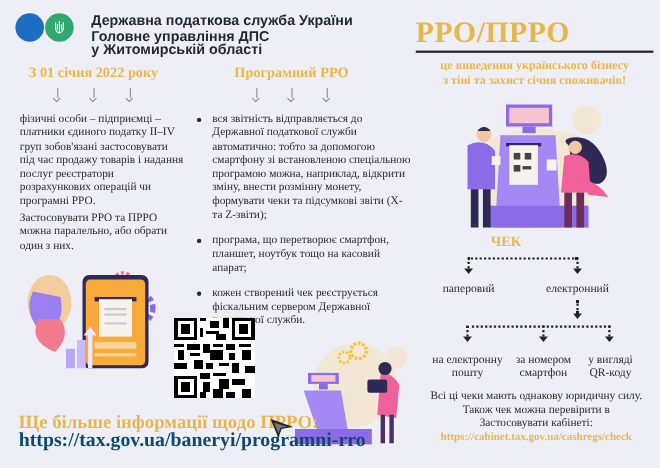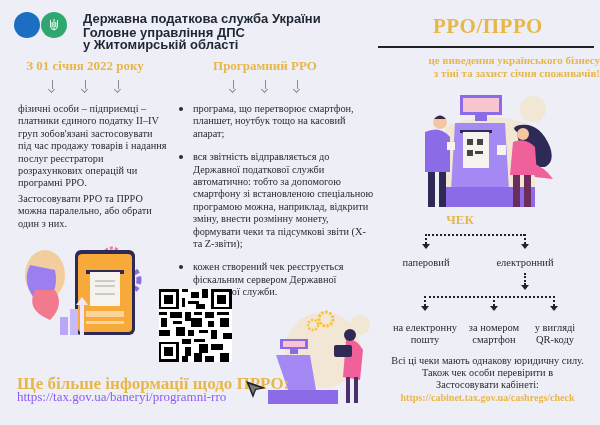--- a/index.html
+++ b/index.html
@@ -26,31 +26,31 @@
   .arr { width: 8px; height: 12px; position: relative; }
   .arr::before { content: ""; position: absolute; left: 3.5px; top: 0; width: 1px; height: 9px; background: #8a8a95; }
   .arr::after { content: ""; position: absolute; left: 1px; top: 7px; width: 4px; height: 4px; border-right: 1px solid #8a8a95; border-bottom: 1px solid #8a8a95; transform: rotate(45deg); }
 
   .body-text { font-size: 10.3px; line-height: 12.4px; color: #2a2a35; }
 
   ul.bullets { list-style: none; }
   ul.bullets li { position: relative; padding-left: 18px; margin-bottom: 11px; }
   ul.bullets li::before { content: ""; position: absolute; left: 4px; top: 4px; width: 4px; height: 4px; border-radius: 50%; background: #2a2a35; }
 
-  .big-title { font-size: 21px; font-weight: bold; letter-spacing: 0.5px; text-align: center; }
+  .big-title { font-size: 27px; font-weight: bold; letter-spacing: 0.5px; text-align: left; }
   .rule { height: 1.5px; background: #222; }
   .subtitle { font-size: 11px; font-weight: bold; line-height: 13px; text-align: center; }
 
   .dot-h { border-top: 2px dotted #222; height: 0; }
   .dot-v { border-left: 2px dotted #222; width: 0; }
   .tri { width: 0; height: 0; border-left: 4px solid transparent; border-right: 4px solid transparent; border-top: 5px solid #222; }
 
   .node-label { font-size: 10.5px; line-height: 12px; text-align: center; white-space: nowrap; }
 
-  .link-red { color: #8b5cf6; font-size: 13px; white-space: nowrap; }
+  .link-red { color: #0c4a6e; font-size: 18px; white-space: nowrap; font-weight: bold; }
   .more-info { font-size: 17px; font-weight: bold; white-space: nowrap; }
   .link-gold { color: #e8b74a; font-size: 10px; font-weight: bold; white-space: nowrap; }
 </style>
 </head>
 <body>
 
 <div class="abs logo-blue"></div>
 <div class="abs logo-green">
   <svg width="10" height="14" viewBox="0 0 10 14">
     <path d="M5 1 L5 12 M1.5 2 L1.5 8 Q1.5 11 5 12 Q8.5 11 8.5 8 L8.5 2 M3.2 4 L3.2 9 M6.8 4 L6.8 9" stroke="#fff" stroke-width="1" fill="none"></path>
@@ -91,22 +91,22 @@
   <path d="M62 62 L68 70 L64 70 L64 100 L60 100 L60 70 L56 70 Z" fill="#ede8ff"></path>
 </svg>
 
 <div class="abs col-title gold" style="left:190px; top:58px; width:150px;">Програмний РРО</div>
 <div class="abs arrows" style="left:229px; top:80px; width:72px;">
   <span class="arr"></span>
   <span class="arr"></span>
   <span class="arr"></span>
 </div>
 <ul class="abs bullets body-text" style="left:175px; top:103px; width:200px;">
+  <li>вся звітність відправляється до Державної податкової служби автоматично: тобто за допомогою смартфону зі встановленою спеціальною програмою можна, наприклад, відкрити зміну, внести розмінну монету, формувати чеки та підсумкові звіти (X- та Z-звіти);</li>
   <li>програма, що перетворює смартфон, планшет, ноутбук тощо на касовий апарат;</li>
-  <li>вся звітність відправляється до Державної податкової служби автоматично: тобто за допомогою смартфону зі встановленою спеціальною програмою можна, наприклад, відкрити зміну, внести розмінну монету, формувати чеки та підсумкові звіти (X- та Z-звіти);</li>
   <li>кожен створений чек реєструється фіскальним сервером Державної податкової служби.</li>
 </ul>
 
 <svg class="abs" style="left:158px; top:289px;" width="74" height="73" viewBox="0 0 25 25" shape-rendering="crispEdges">
   <rect width="25" height="25" fill="#fff"></rect>
   <g fill="#000">
     <rect x="0" y="0" width="7" height="7"></rect>
       <rect x="1" y="1" width="5" height="5" fill="#fff"></rect>
       <rect x="2" y="2" width="3" height="3"></rect>
     <rect x="18" y="0" width="7" height="7"></rect>
@@ -162,21 +162,21 @@
   <rect x="0" y="95" width="70" height="14" fill="#8b6be8"></rect>
   <path d="M78 45 Q88 42 95 55 L92 85 L75 82 Z" fill="#f0609a"></path>
   <circle cx="82" cy="40" r="6" fill="#2e2a55"></circle>
   <rect x="66" y="50" width="18" height="12" rx="2" fill="#2e2a55"></rect>
   <rect x="78" y="82" width="4" height="26" fill="#4b2e6a"></rect>
   <rect x="86" y="82" width="4" height="26" fill="#4b2e6a"></rect>
 </svg>
 
 <div class="abs big-title gold" style="left:378px; top:14px; width:220px;">РРО/ПРРО</div>
 <div class="abs rule" style="left:378px; top:46px; width:216px;"></div>
-<div class="abs subtitle gold" style="left:372px; top:54px; width:228px;text-align:right;">
+<div class="abs subtitle gold" style="left:372px; top:54px; width:228px;">
   <div>це виведення українського бізнесу</div>
   <div>з тіні та захист січня споживачів!</div>
 </div>
 
 <svg class="abs" style="left:405px; top:87px;" width="175" height="120" viewBox="0 0 175 120">
   <circle cx="128" cy="22" r="13" fill="#f1e7d4"></circle>
   <path d="M40 40 Q85 20 130 40 L130 120 L40 120 Z" fill="#f1e7d4"></path>
   <rect x="55" y="8" width="42" height="20" fill="#8b6be8"></rect>
   <rect x="58" y="11" width="36" height="14" fill="#f8c4cf"></rect>
   <rect x="70" y="28" width="12" height="6" fill="#8b6be8"></rect>
@@ -235,21 +235,21 @@
   <div>за номером</div>
   <div>смартфон</div>
 </div>
 <div class="abs node-label" style="left:527px; top:322px; width:56px;">
   <div>у вигляді</div>
   <div>QR-коду</div>
 </div>
 
 <div class="abs node-label" style="left:375px; top:355px; width:225px; font-size:10.3px;">
   <div>Всі ці чеки мають однакову юридичну силу.</div>
-  <div>Також чек особи перевірити в</div>
+  <div>Також чек можна перевірити в</div>
   <div>Застосовувати кабінеті:</div>
 </div>
 <div class="abs link-gold" style="left:375px; top:392px; width:225px; text-align:center;">https://cabinet.tax.gov.ua/cashregs/check</div>
 
 <div class="abs more-info gold" style="left:17px; top:374px;">Ще більше інформації щодо ПРРО:</div>
 <div class="abs link-red" style="left:17px; top:389px;">https://tax.gov.ua/baneryi/programni-rro</div>
 <svg class="abs" style="left:245px; top:379px;" width="22" height="20" viewBox="0 0 22 20">
   <path d="M1 2 L21 9 L11 11 L8 19 Z" fill="#222"></path>
   <path d="M4 5 L16 9 L10 10 L8 15 Z" fill="#777"></path>
 </svg>

